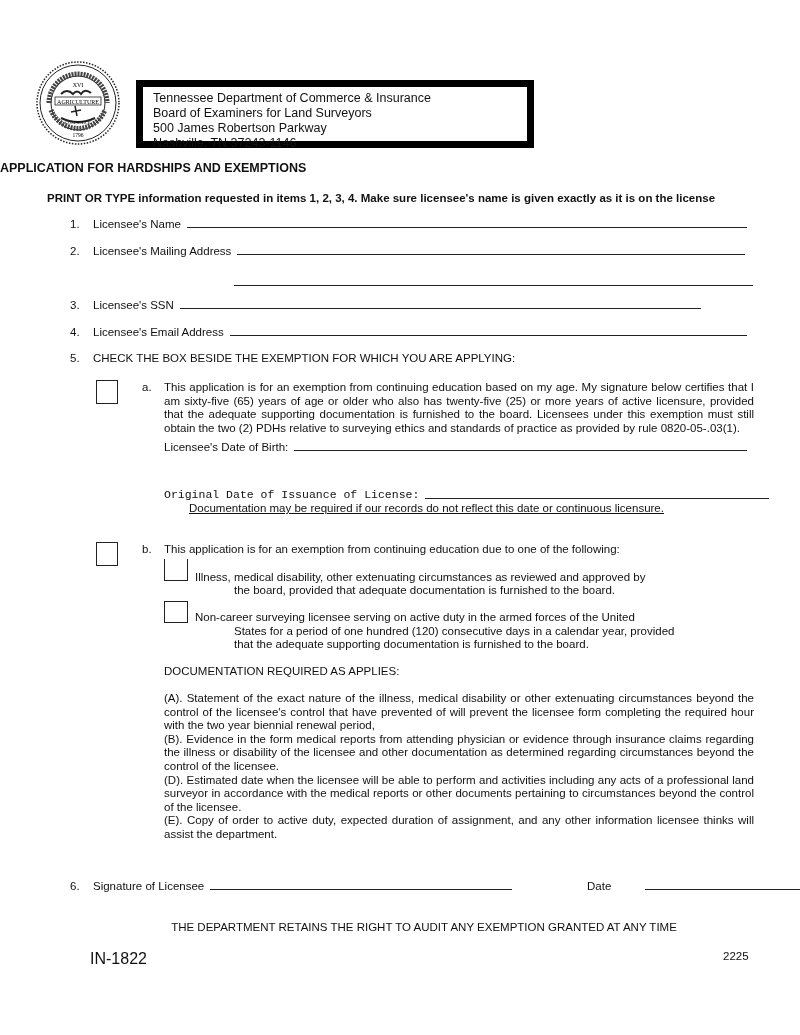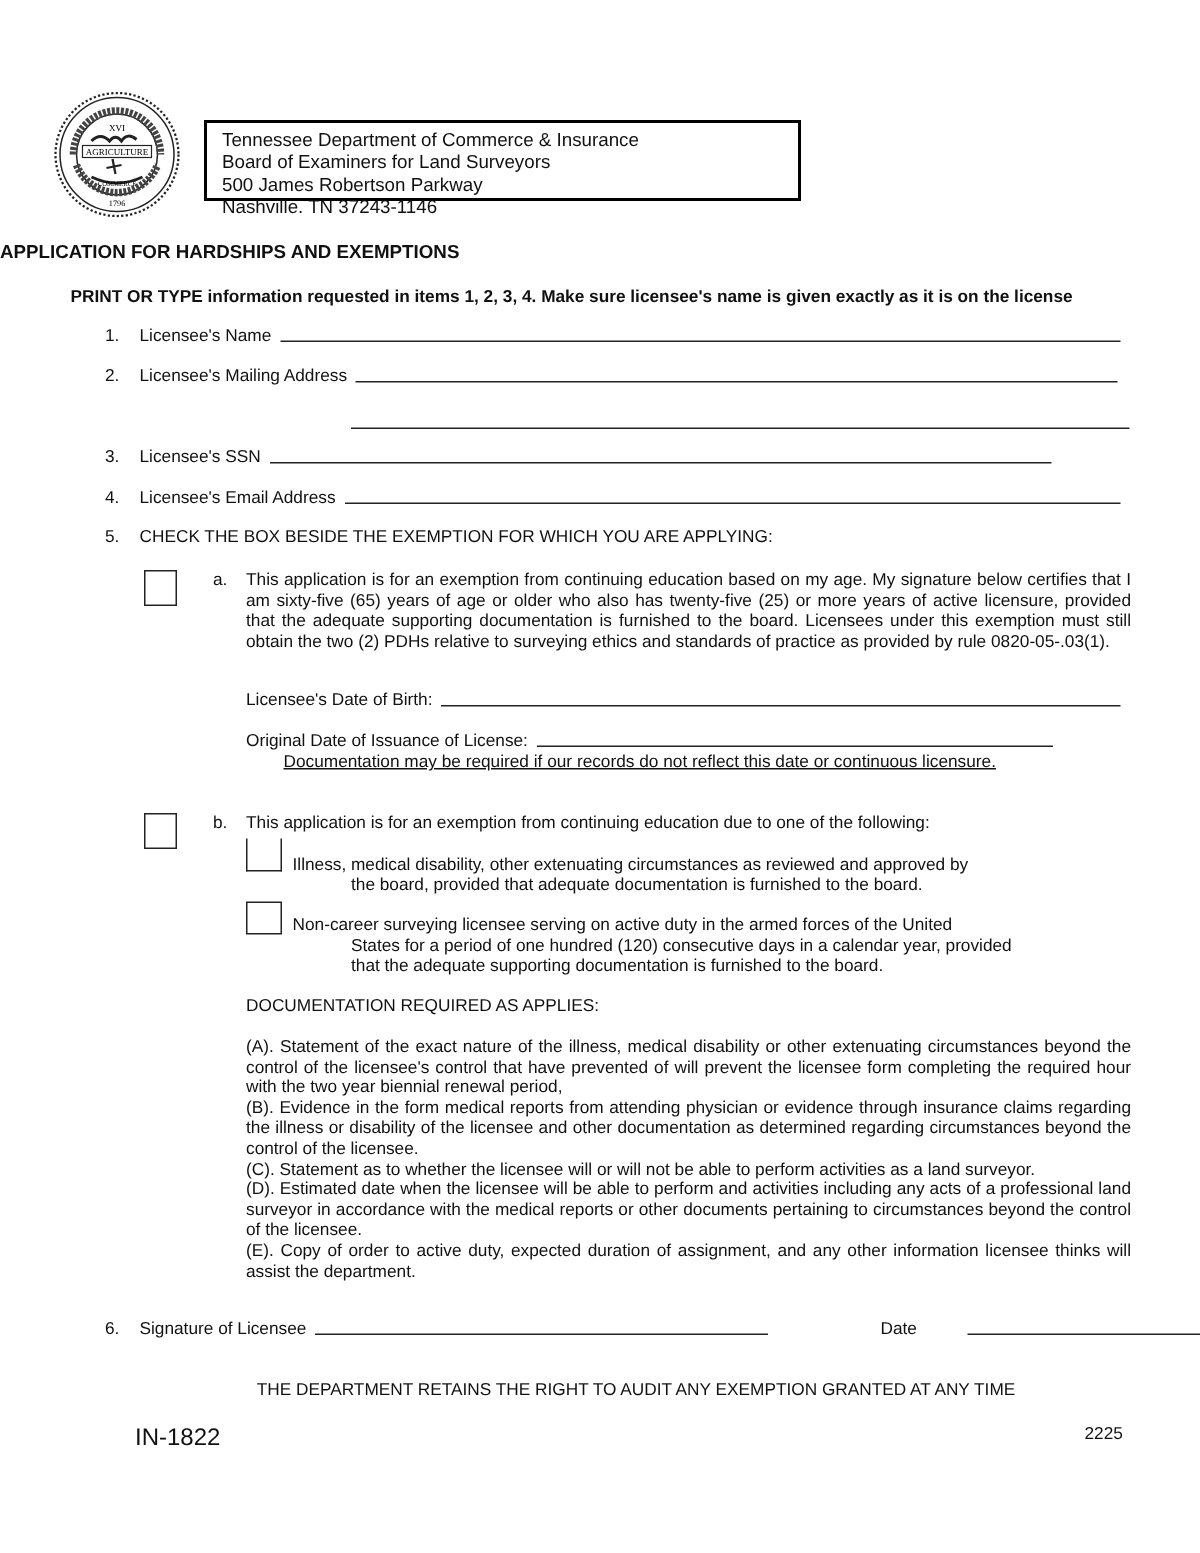--- a/index.html
+++ b/index.html
@@ -3,22 +3,22 @@
 <meta charset="utf-8">
 <style>
   html, body { margin: 0; padding: 0; background: #ffffff; }
   body {
     width: 800px; height: 1035px; position: relative; overflow: hidden;
     font-family: "Liberation Sans", sans-serif; color: #111; font-size: 12px;
   }
   .abs { position: absolute; }
   .seal { left: 35px; top: 60px; width: 86px; height: 86px; }
   .addr-box {
-    left: 136px; top: 80px; width: 398px; height: 54px;
-    border: 2px solid #000000; padding: 4px 0 0 10px; box-sizing: border-box;
+    left: 136px; top: 80px; width: 398px; height: 68px;
+    border: 7px solid #000000; padding: 4px 0 0 10px; box-sizing: border-box;
     font-size: 12.5px; line-height: 15px;
   }
   .title { left: 0; width: 780px; top: 161px; text-align: left; font-weight: bold; font-size: 12.5px; }
   .instr { left: 47px; top: 192px; font-weight: bold; font-size: 11.5px; white-space: nowrap; }
   .row { position: absolute; left: 70px; display: flex; align-items: flex-end; font-size: 11.5px; white-space: nowrap; }
   .num { width: 23px; }
   .line { border-bottom: 1px solid #222; height: 0; margin-left: 6px; margin-bottom: 2px; }
   .cbox { position: absolute; border: 1.5px solid #222; box-sizing: border-box; background: #fff; }
   .para { position: absolute; font-size: 11.5px; line-height: 13.6px; text-align: justify; }
   .underline { text-decoration: underline; padding-left: 25px; }
@@ -82,26 +82,26 @@
 
 <div class="row" style="top:352px;">
   <span class="num">5.</span>
   <span>CHECK THE BOX BESIDE THE EXEMPTION FOR WHICH YOU ARE APPLYING:</span>
 </div>
 
 <div class="cbox" style="left:96px; top:380px; width:22px; height:24px;"></div>
 <div class="abs" style="left:142px; top:381px; font-size:11.5px;">a.</div>
 <div class="para" style="left:164px; top:381px; width:590px;">This application is for an exemption from continuing education based on my age.  My signature below certifies that I am sixty-five (65) years of age or older who also has twenty-five (25) or more years of active licensure, provided that the adequate supporting documentation is furnished to the board.  Licensees under this exemption must still obtain the two (2) PDHs relative to surveying ethics and standards of practice as provided by rule 0820-05-.03(1).</div>
 
-<div class="row" style="left:164px; top:461px;">
+<div class="row" style="left:164px; top:441px;">
   <span>Licensee's Date of Birth:</span>
   <span class="line" style="width:453px;"></span>
 </div>
 
-<div class="row" style="left:164px; top:488px;">
+<div class="row" style="left:164px; top:488px;font-family:Liberation Mono, monospace;">
   <span>Original Date of Issuance of License:</span>
   <span class="line" style="width:344px;"></span>
 </div>
 <div class="abs underline" style="left:164px; top:502px; font-size:11.5px;">Documentation may be required if our records do not reflect this date or continuous licensure.</div>
 
 <div class="cbox" style="left:96px; top:542px; width:22px; height:24px;"></div>
 <div class="abs" style="left:142px; top:543px; font-size:11.5px;">b.</div>
 <div class="abs" style="left:164px; top:543px; font-size:11.5px;">This application is for an exemption from continuing education due to one of the following:</div>
 
 <div class="cbox" style="left:164px; top:559px; width:24px; height:22px; border-top:none; border-bottom:1.5px solid #222;"></div>
@@ -110,21 +110,20 @@
 
 <div class="cbox" style="left:164px; top:601px; width:24px; height:22px;"></div>
 <div class="abs" style="left:195px; top:611px; font-size:11.5px;">Non-career surveying licensee serving on active duty in the armed forces of the United</div>
 <div class="abs" style="left:234px; top:625px; font-size:11.5px;">States for a period of one hundred (120) consecutive days in a calendar year, provided</div>
 <div class="abs" style="left:234px; top:638px; font-size:11.5px;">that the adequate supporting documentation is furnished to the board.</div>
 
 <div class="abs" style="left:164px; top:665px; font-size:11.5px;">DOCUMENTATION REQUIRED AS APPLIES:</div>
 <div class="para" style="left:164px; top:692px; width:590px;">
   <div>(A). Statement of the exact nature of the illness, medical disability or other extenuating circumstances beyond the control of the licensee's control that have prevented of will prevent the licensee form completing the required hour with the two year biennial renewal period,</div>
   <div>(B). Evidence in the form medical reports from attending physician or evidence through insurance claims regarding the illness or disability of the licensee and other documentation as determined regarding circumstances beyond the control of the licensee.</div>
-  <div>(C). Statement as to whether the licensee will or will not be able to perform activities as a land surveyor.</div>
   <div>(D). Estimated date when the licensee will be able to perform and activities including any acts of a professional land surveyor in accordance with the medical reports or other documents pertaining to circumstances beyond the control of the licensee.</div>
   <div>(E). Copy of order to active duty, expected duration of assignment, and any other information licensee thinks will assist the department.</div>
 </div>
 
 <div class="row" style="top:880px;">
   <span class="num">6.</span>
   <span>Signature of Licensee</span>
   <span class="line" style="width:302px;"></span>
 </div>
 <div class="row" style="left:587px; top:880px;gap:28px;">

